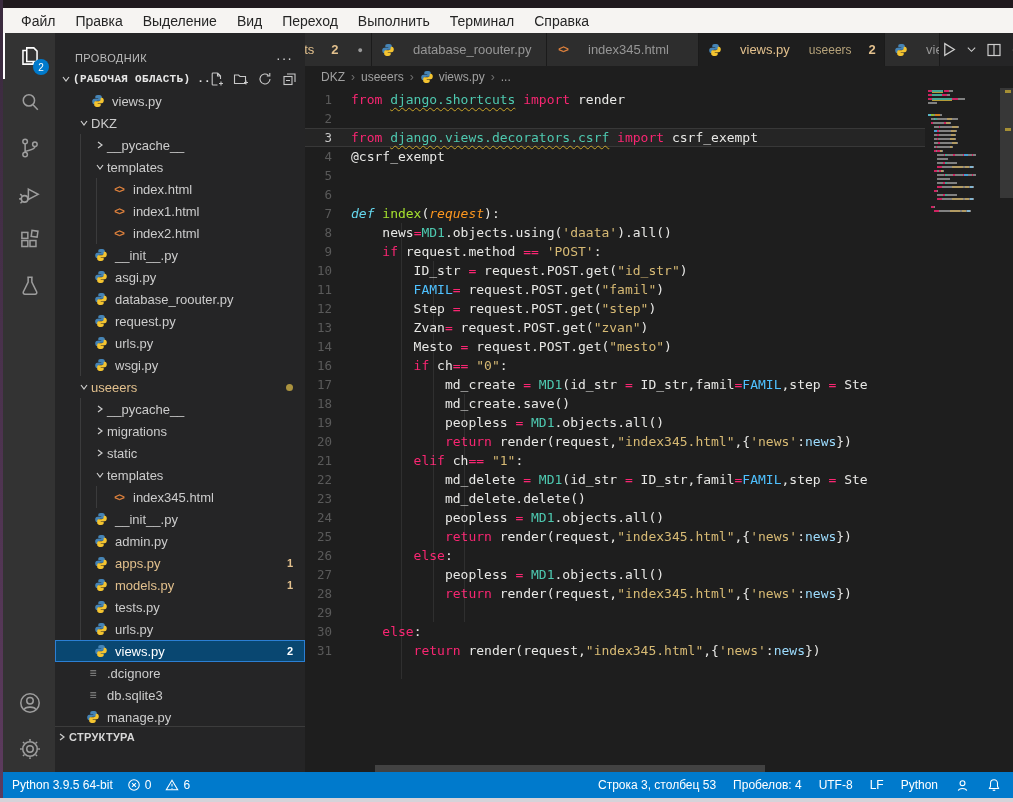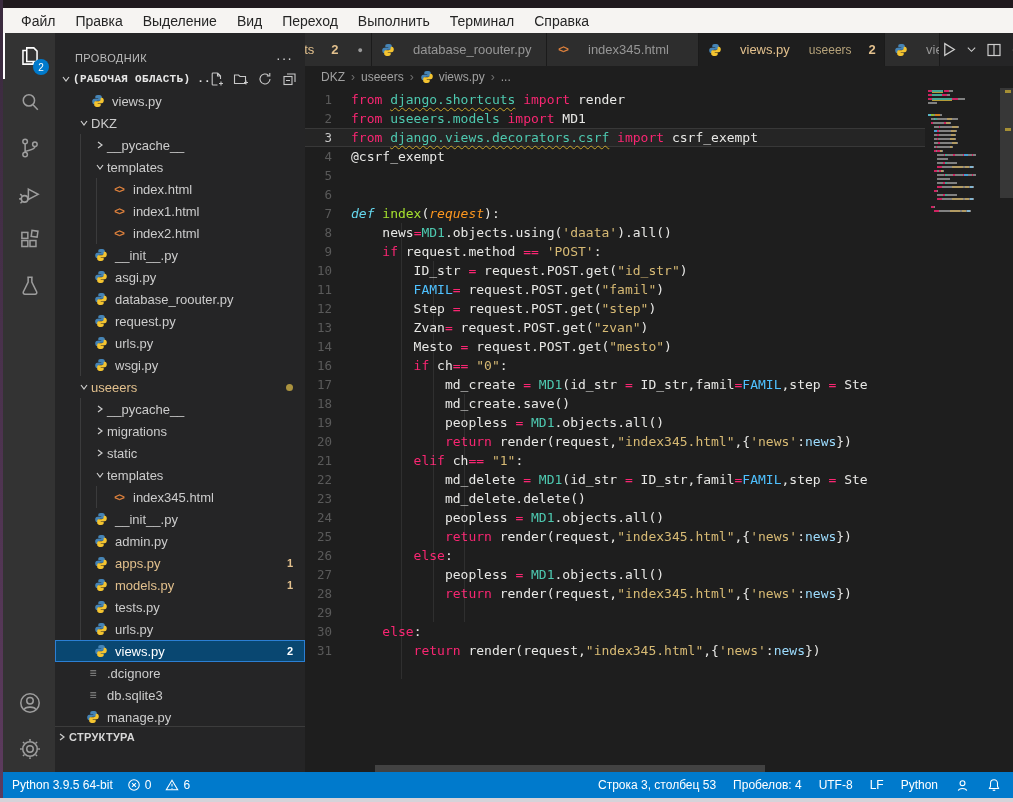--- a/index.html
+++ b/index.html
@@ -514,21 +514,21 @@
             <path fill="#4584b6" d="M6.9 1c-2.2 0-2.6 1-2.6 1.9v1.4h3v.5H3.2C2.1 4.8 1.2 5.9 1.2 7.5c0 1.6.9 2.7 2 2.7h1.1V8.7c0-1.1.9-2 2-2h2.9c.9 0 1.6-.7 1.6-1.6V2.9C10.8 1.8 9.6 1 8.4 1H6.9z"></path>
             <path fill="#f4c430" d="M7.1 13c2.2 0 2.6-1 2.6-1.9V9.7h-3v-.5h4.1c1.1 0 2-1.1 2-2.7 0-1.6-.9-2.7-2-2.7H9.7v1.5c0 1.1-.9 2-2 2H4.8c-.9 0-1.6.7-1.6 1.6v2.2C3.2 12.2 4.4 13 5.6 13h1.5z"></path>
           </svg>
         </span>
         <span>views.py</span>
         <span class="bc-sep">›</span>
         <span>...</span>
       </div>
     <div class="code-area">
         <div class="code-line"><span class="ln">1</span><span><span class="tk-k">from </span><span class="tk-m sq">django.shortcuts</span><span class="tk-k"> import </span><span class="tk-t">render</span></span></div>
-        <div class="code-line"><span class="ln">2</span><span><span class="tk-k">from </span><span class="tk-m">useeers.models</span><span class="tk-k"> import </span><span class="tk-t">MD1</span></span></div>
+        <div class="code-line"><span class="ln">2</span></div>
         <div class="code-line current"><span class="ln">3</span><span><span class="tk-k">from </span><span class="tk-m sq">django.views.decorators.csrf</span><span class="tk-k"> import </span><span class="tk-t">csrf_exempt</span></span></div>
         <div class="code-line"><span class="ln">4</span><span><span class="tk-t">@csrf_exempt</span></span></div>
         <div class="code-line"><span class="ln">5</span><span></span></div>
         <div class="code-line"><span class="ln">6</span><span></span></div>
         <div class="code-line"><span class="ln">7</span><span><span class="tk-d">def </span><span class="tk-f">index</span><span class="tk-t">(</span><span class="tk-p">request</span><span class="tk-t">):</span></span></div>
         <div class="code-line"><span class="ln">8</span><span><span class="tk-t">    news</span><span class="tk-k">=</span><span class="tk-c">MD1</span><span class="tk-t">.objects.using(</span><span class="tk-s">'daata'</span><span class="tk-t">).all()</span></span></div>
         <div class="code-line"><span class="ln">9</span><span><span class="tk-k">    if </span><span class="tk-t">request.method </span><span class="tk-k">== </span><span class="tk-s">'POST'</span><span class="tk-t">:</span></span></div>
         <div class="code-line"><span class="ln">10</span><span><span class="tk-t">        ID_str </span><span class="tk-k">= </span><span class="tk-t">request.POST.get(</span><span class="tk-s">"id_str"</span><span class="tk-t">)</span></span></div>
         <div class="code-line"><span class="ln">11</span><span><span class="tk-C">        FAMIL</span><span class="tk-k">= </span><span class="tk-t">request.POST.get(</span><span class="tk-s">"famil"</span><span class="tk-t">)</span></span></div>
         <div class="code-line"><span class="ln">12</span><span><span class="tk-t">        Step </span><span class="tk-k">= </span><span class="tk-t">request.POST.get(</span><span class="tk-s">"step"</span><span class="tk-t">)</span></span></div>

